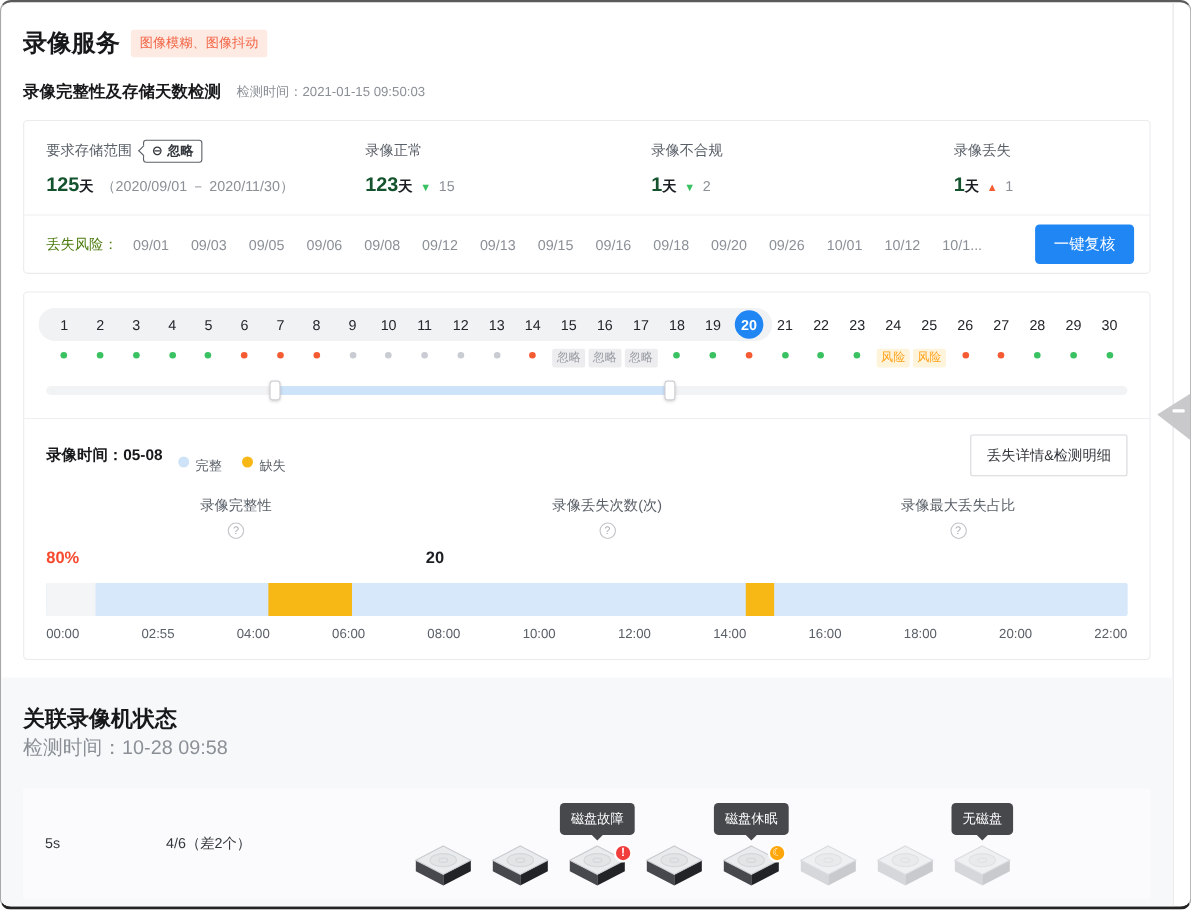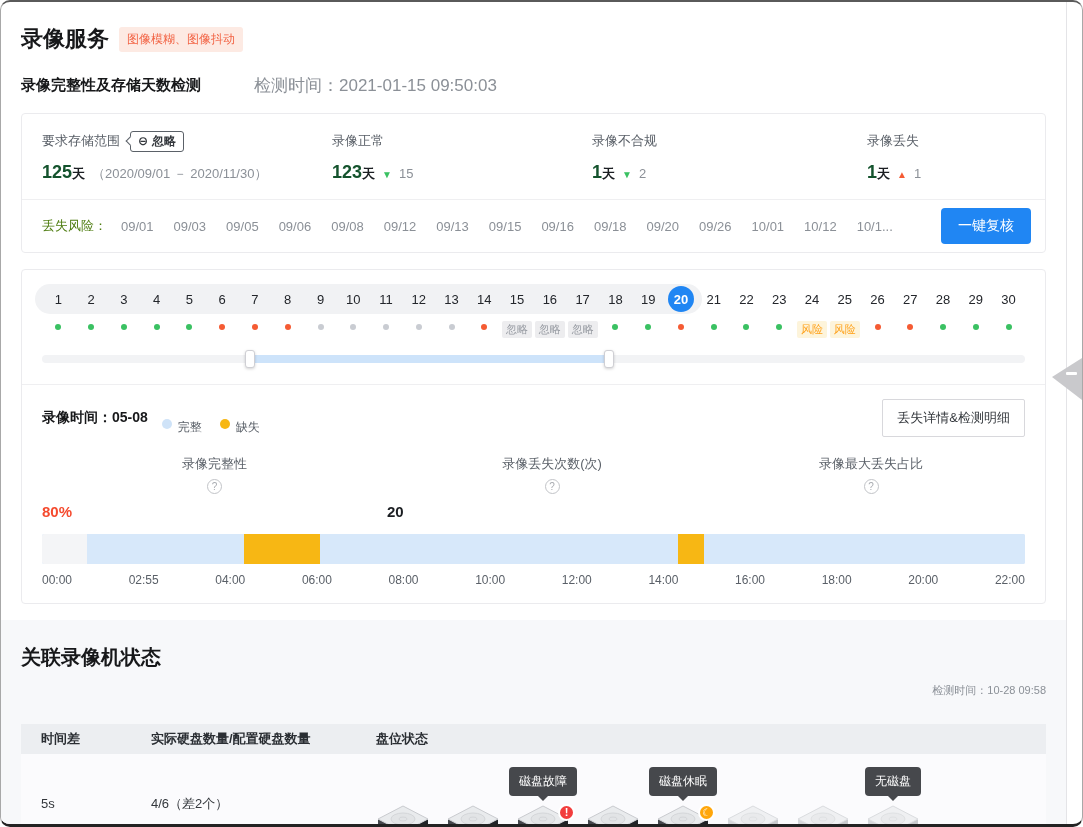--- a/index.html
+++ b/index.html
@@ -23,21 +23,21 @@
     border-right: 1px solid #e4e4e7;
     display: flex; flex-direction: column;
     overflow: hidden;
   }
   
   .page-header { padding: 22px 20px 0; display: flex; align-items: center; gap: 10px; }
   .page-header h1 { font-size: 22px; color: #17181a; font-weight: 700; }
   .title-badge { background: var(--badge-bg); color: var(--badge-text); font-size: 12px; padding: 4px 8px; border-radius: 3px; }
   .sub-header { padding: 20px 20px 0; display: flex; align-items: center; gap: 14px; }
   .sub-title { font-size: 15px; font-weight: 700; color: #17181a; }
-  .detect-time { font-size: 17px; color: #8b9097; margin-left: 39px; }
+  .detect-time { font-size: 12px; color: #8b9097; }
   
   .card { border: 1px solid #ebebee; border-radius: 4px; margin: 16px 20px 0; background: #fff; }
   .summary-row { display: grid; grid-template-columns: 290px 260px 275px 1fr; padding: 16px 20px 16px; }
   .sum-label-row { display: flex; align-items: center; gap: 8px; height: 22px; }
   .sum-label { font-size: 13px; color: #5a6068; }
   .ignore-tag { position: relative; display: inline-flex; align-items: center; gap: 4px; border: 1px solid #5b6168; border-radius: 3px; padding: 1px 7px 1px 7px; font-size: 12px; font-weight: 700; color: #33373c; cursor: pointer; background: #fff; margin-left: 2px; }
   .ignore-tag::before { content: ''; position: absolute; left: -4px; top: 50%; width: 6px; height: 6px; background: #fff; border-left: 1px solid #5b6168; border-bottom: 1px solid #5b6168; transform: translateY(-50%) rotate(45deg); }
   .circle-minus { font-size: 12px; line-height: 1; }
   .sum-value-row { margin-top: 10px; display: flex; align-items: baseline; gap: 7px; }
   .sum-value b { font-size: 18px; color: #14532d; }
@@ -85,21 +85,21 @@
   .metric-value.hl { color: var(--highlight-red); }
   .timeline { position: relative; height: 30px; margin-top: 14px; border-radius: 2px; overflow: hidden; background: var(--seg-blue); }
   .seg { position: absolute; top: 0; bottom: 0; }
   .seg-empty { background: var(--seg-empty); }
   .seg-complete { background: var(--seg-blue); }
   .seg-missing { background: var(--seg-orange); }
   .ticks { display: flex; justify-content: space-between; margin-top: 9px; font-size: 12px; color: #5a6068; }
   
   .recorder-section { flex: 1; background: #f7f8fa; margin-top: 16px; padding: 24px 20px 0; }
   .recorder-section h2 { font-size: 20px; color: #17181a; font-weight: 700; }
-  .detect-time2 { margin-top: 12px; font-size: 11px; color: #8b9097; text-align: right; }
+  .detect-time2 { margin-top: 0; font-size: 18px; color: #8b9097; }
   .table { margin-top: 26px; }
   .thead { display: grid; grid-template-columns: 110px 225px 1fr; background: #eceef1; padding-left: 20px; height: 30px; align-items: center; }
   .th { font-size: 13px; font-weight: 700; color: #2a2e33; }
   .trow { display: grid; grid-template-columns: 110px 225px 1fr; padding-left: 20px; background: #fbfbfd; align-items: center; height: 100px; }
   .td { font-size: 13px; color: #33373c; }
   .disks { display: flex; align-items: flex-end; height: 100px; }
   .disk-wrap { position: relative; width: 54px; height: 96px; margin-right: 16px; display: flex; align-items: flex-end; cursor: pointer; }
   .disk-wrap svg { margin-bottom: 10px; }
   .disk-normal .d-top { fill: #e9ebed; stroke: #c9cbcf; }
   .disk-normal .d-ell { fill: #e2e4e6; stroke: #d4d6d9; }
@@ -393,25 +393,20 @@
           <span class="tick">18:00</span>
           <span class="tick">20:00</span>
           <span class="tick">22:00</span>
         </div>
     </div>
 
     <div class="recorder-section">
       <h2>关联录像机状态</h2>
       <div class="detect-time2"><span>检测时间：</span><span>10-28  09:58</span></div>
       <div class="table">
-        <div class="thead" id="thead">
-            <div class="th">时间差</div>
-            <div class="th">实际硬盘数量/配置硬盘数量</div>
-            <div class="th">盘位状态</div>
-          </div>
         <div class="trow">
           <div class="td">5s</div>
           <div class="td">4/6（差2个）</div>
           <div class="disks" id="disks">
               <div class="disk-wrap disk-normal">
                 <svg width="54" height="40" viewBox="0 0 54 40">
                   <path class="d-left" d="M2 15 L27 28 L27 38 L2 25 Z"></path>
                   <path class="d-right" d="M52 15 L27 28 L27 38 L52 25 Z"></path>
                   <path class="d-top" d="M27 2 L52 15 L27 28 L2 15 Z" stroke-width="1"></path>
                   <ellipse class="d-ell" cx="27" cy="15" rx="12" ry="6" stroke-width="1"></ellipse>

